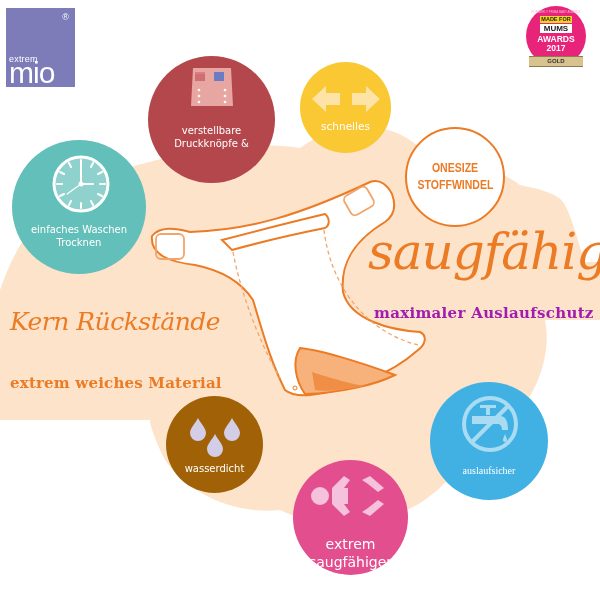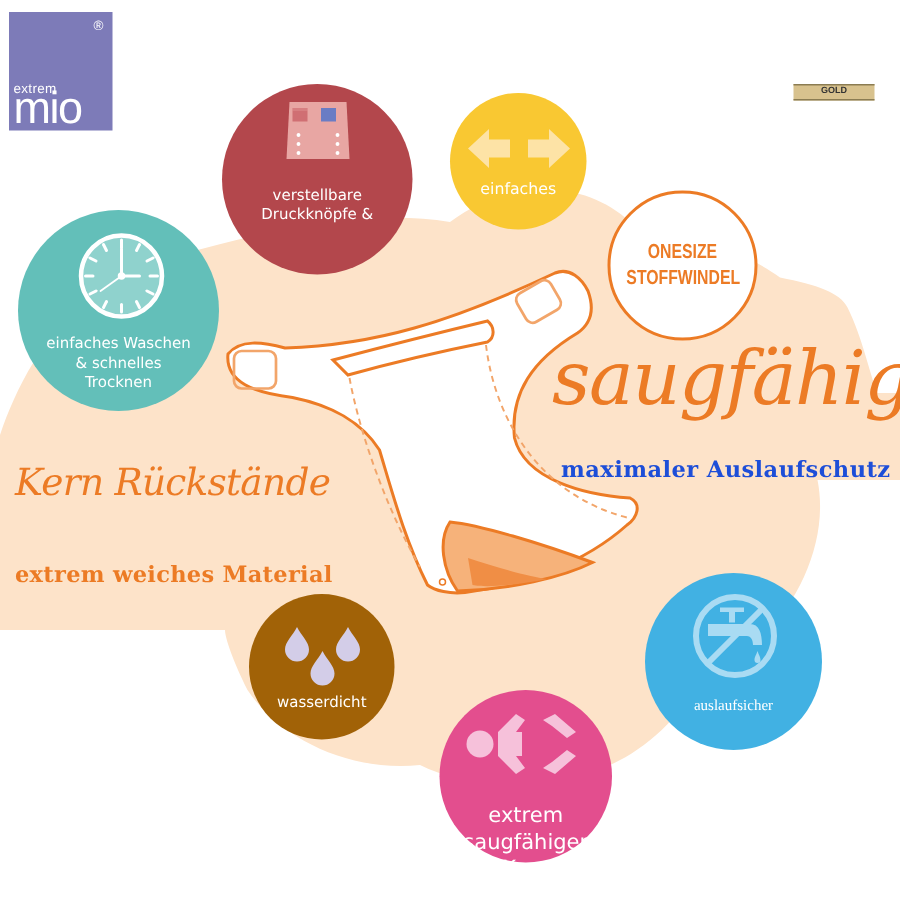--- a/index.html
+++ b/index.html
@@ -71,38 +71,45 @@
   .c-blue { left: 430px; top: 382px; width: 118px; height: 118px; background: #41b1e3; }
   .c-blue .label { top: 82px; font-size: 10px; font-family: Liberation Serif, serif; }
 
   .circle svg { position: absolute; }
 
   
   .script {
     color: #ec7b25; font-family: "DejaVu Serif", serif; font-style: italic;
   }
   .headline-right { left: 368px; top: 222px; font-size: 50px; letter-spacing: -1px; line-height: 60px; }
-  .sub-right { left: 374px; top: 304px; font-size: 15px; font-weight: bold; color: #1d4ed8; font-family: "DejaVu Serif", serif; letter-spacing: 0.3px; }
+  .sub-right { left: 374px; top: 304px; font-size: 15px; font-weight: bold; color: #a21caf; font-family: "DejaVu Serif", serif; letter-spacing: 0.3px; }
   .headline-left { left: 10px; top: 306px; font-size: 25px; line-height: 32px; letter-spacing: -0.5px; }
   .sub-left { left: 10px; top: 354px; font-size: 15px; font-weight: bold; color: #ec7b25; font-family: "DejaVu Serif", serif; letter-spacing: 0.2px; margin-top: 20px; }
 </style>
 </head>
 <body>
 
 <svg class="bg" width="600" height="600" viewBox="0 0 600 600">
   <path d="M120,170 C190,150 250,140 300,148 C340,118 390,120 420,148 C470,160 500,170 520,185 C545,190 560,195 565,205 C575,225 580,250 585,262 L600,262 L600,320 L545,320 C555,370 520,430 470,450 C440,500 400,520 360,520 C330,525 300,520 280,510 C230,515 185,490 165,460 C155,440 150,425 150,420 L0,420 L0,290 C10,260 30,220 60,200 C80,185 100,175 120,170 Z" fill="#fde3c9"></path>
 </svg>
 
 <div class="abs logo">
   <span class="reg">®</span>
   <span class="brand-small">extrem</span>
   <span class="brand-big">mio</span>
 </div>
 
 <div class="abs badge">
+  <div class="disc">
+    <div class="arc">FORMERLY PRIMA BABY AWARDS</div>
+    <div class="made">MADE FOR</div>
+    <div class="mums">MUMS</div>
+    <div class="awards">AWARDS</div>
+    <div class="year">2017</div>
+  </div>
   <div class="ribbon">GOLD</div>
 </div>
 
 <div class="abs circle c-red">
   <svg style="left:41px;top:10px" width="46" height="44" viewBox="0 0 46 44">
     <path d="M4,2 L42,2 L44,40 L2,40 Z" fill="#e8a6a3"></path>
     <rect x="6" y="6" width="10" height="9" fill="#d06f73"></rect>
     <rect x="25" y="6" width="10" height="9" fill="#6a7cc4"></rect>
     <rect x="6" y="6" width="10" height="2" fill="#e8a6a3" opacity="0.3"></rect>
     <g fill="#ffffff">
@@ -118,21 +125,21 @@
     <div>verstellbare</div>
     <div>Druckknöpfe &amp;</div>
   </div>
 </div>
 
 <div class="abs circle c-yellow">
   <svg style="left:10px;top:22px" width="72" height="30" viewBox="0 0 72 30">
     <path d="M2,15 L16,2 L16,9 L30,9 L30,21 L16,21 L16,28 Z" fill="#fde3a6"></path>
     <path d="M70,15 L56,2 L56,9 L42,9 L42,21 L56,21 L56,28 Z" fill="#fde3a6"></path>
   </svg>
-  <div class="label">einfaches</div>
+  <div class="label">schnelles</div>
 </div>
 
 <div class="abs circle c-teal">
   <svg style="left:39px;top:14px" width="60" height="60" viewBox="0 0 60 60">
     <circle cx="30" cy="30" r="27" fill="#8fd2cd" stroke="#ffffff" stroke-width="3"></circle>
     <g stroke="#ffffff" stroke-width="2" stroke-linecap="round">
       <line x1="30" y1="6" x2="30" y2="11"></line>
         <line x1="30" y1="49" x2="30" y2="54"></line>
       <line x1="6" y1="30" x2="11" y2="30"></line>
         <line x1="49" y1="30" x2="54" y2="30"></line>
@@ -145,21 +152,20 @@
       <line x1="9" y1="18" x2="13" y2="20"></line>
         <line x1="18" y1="9" x2="20" y2="13"></line>
       <line x1="30" y1="30" x2="30" y2="12"></line>
         <line x1="30" y1="30" x2="42" y2="30"></line>
       <line x1="30" y1="30" x2="16" y2="40" stroke-width="1.2"></line>
     </g>
     <circle cx="30" cy="30" r="2.5" fill="#ffffff"></circle>
   </svg>
   <div class="label">
     <div>einfaches Waschen</div>
-    <div>&amp; schnelles</div>
     <div>Trocknen</div>
   </div>
 </div>
 
 <div class="abs circle c-onesize">
   <div class="label">
     <div>ONESIZE</div>
     <div>STOFFWINDEL</div>
   </div>
 </div>

